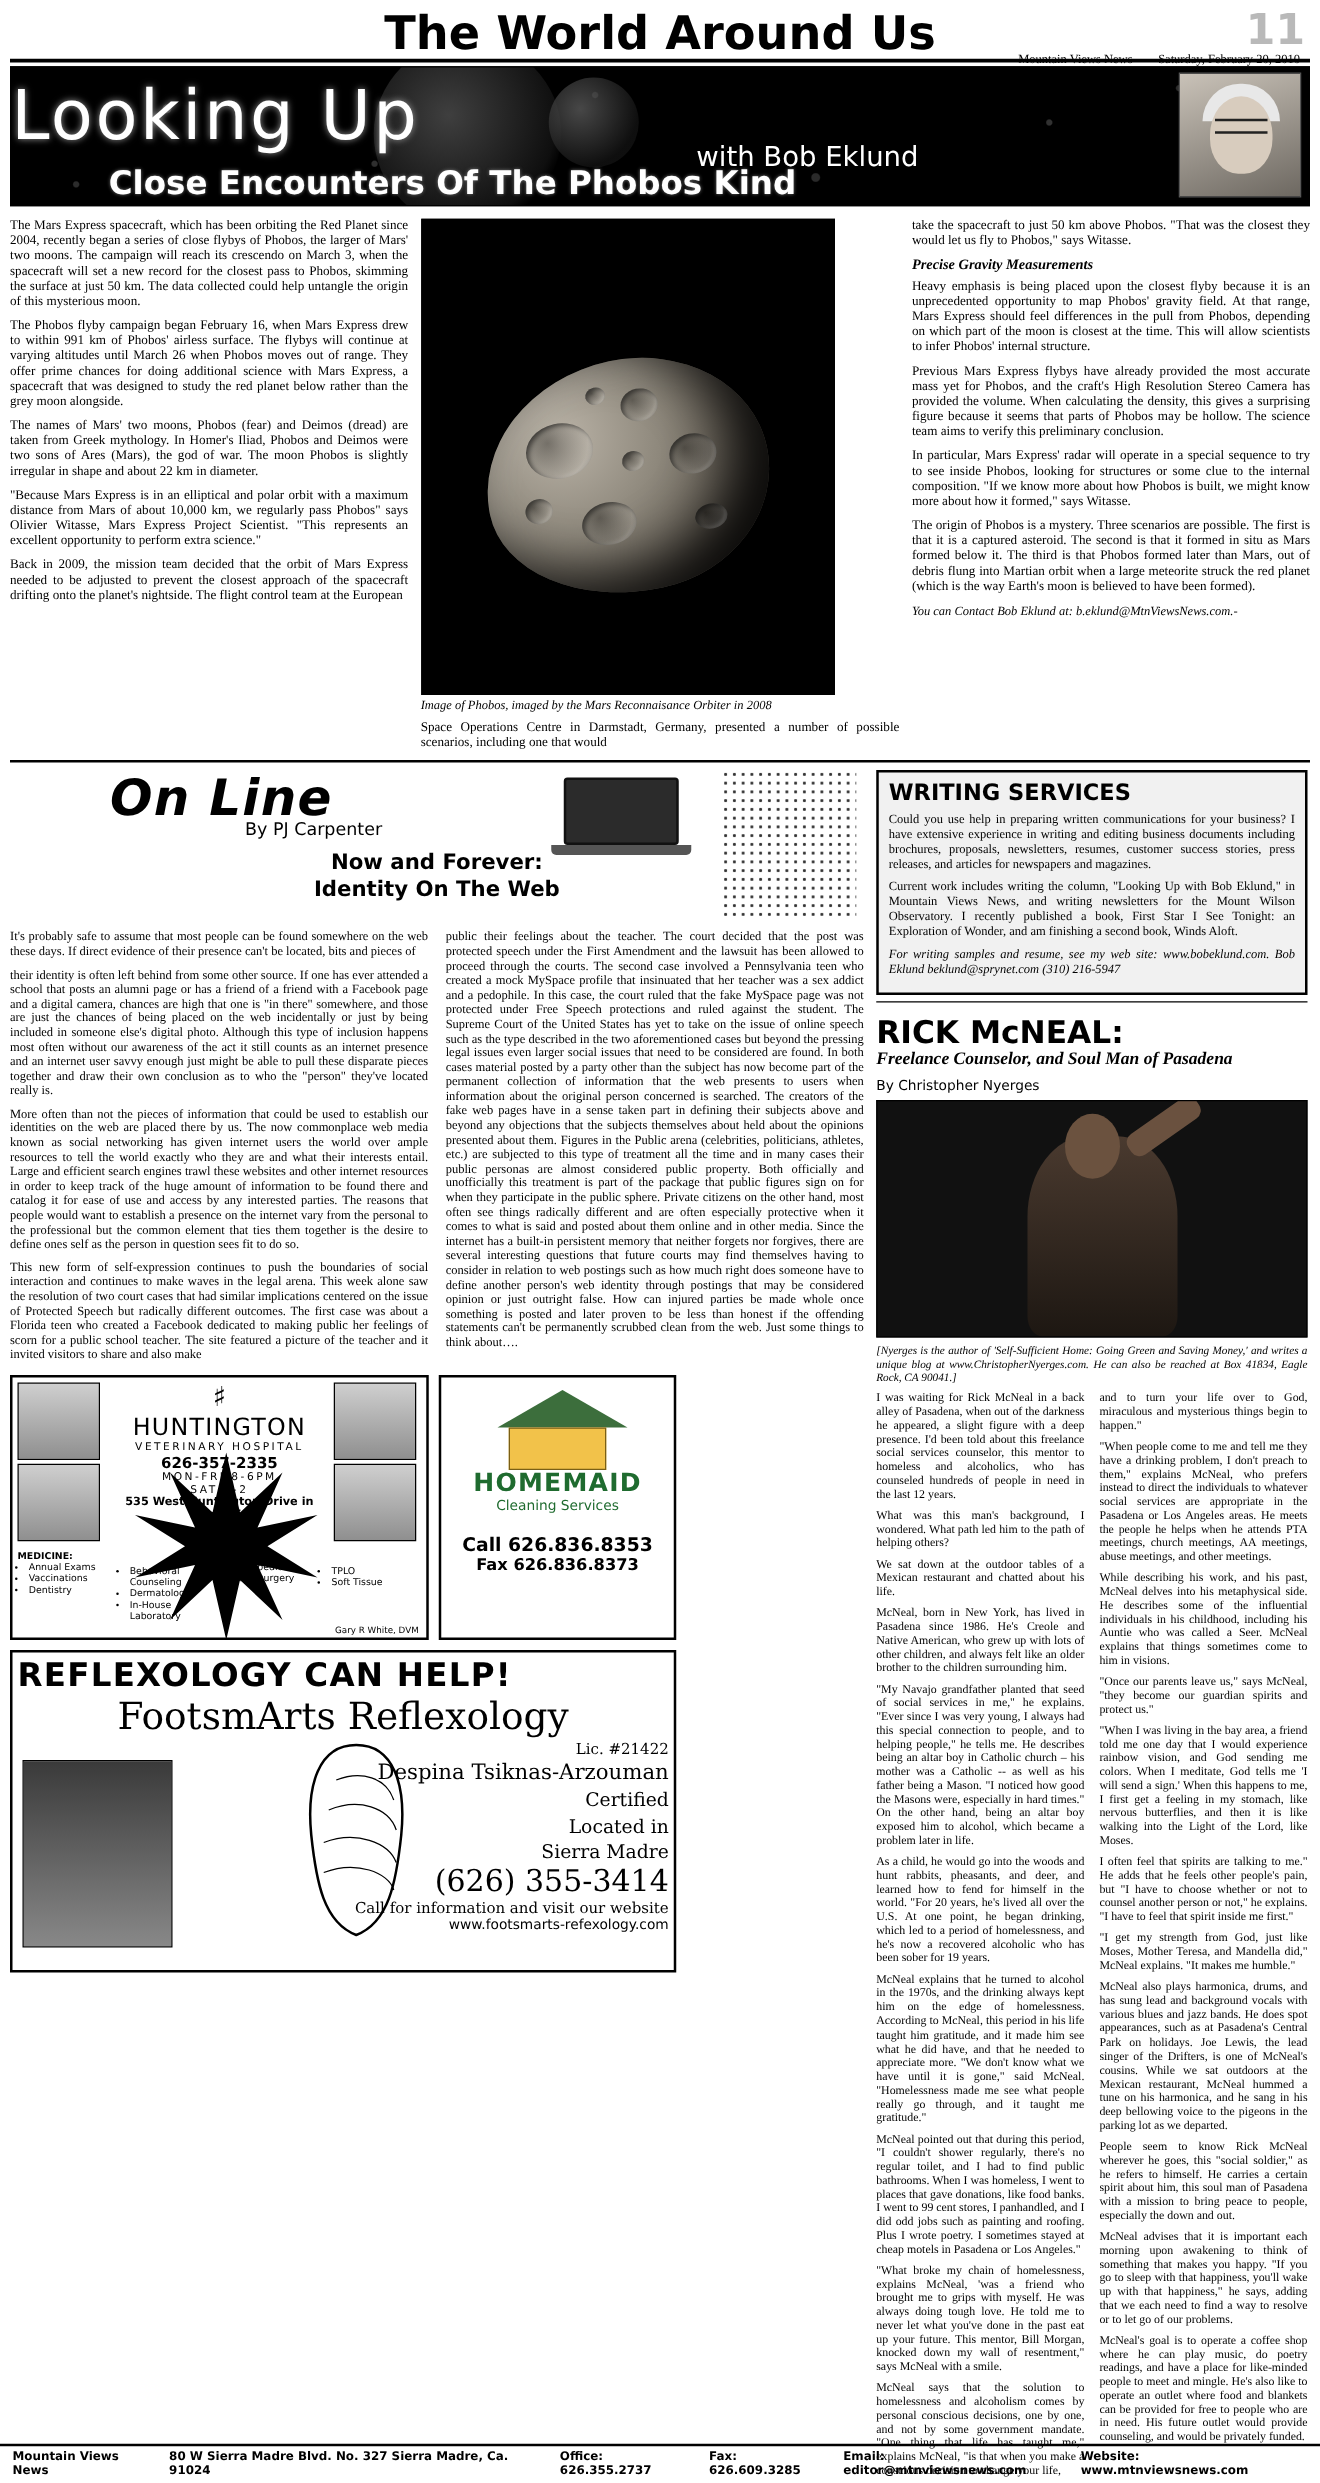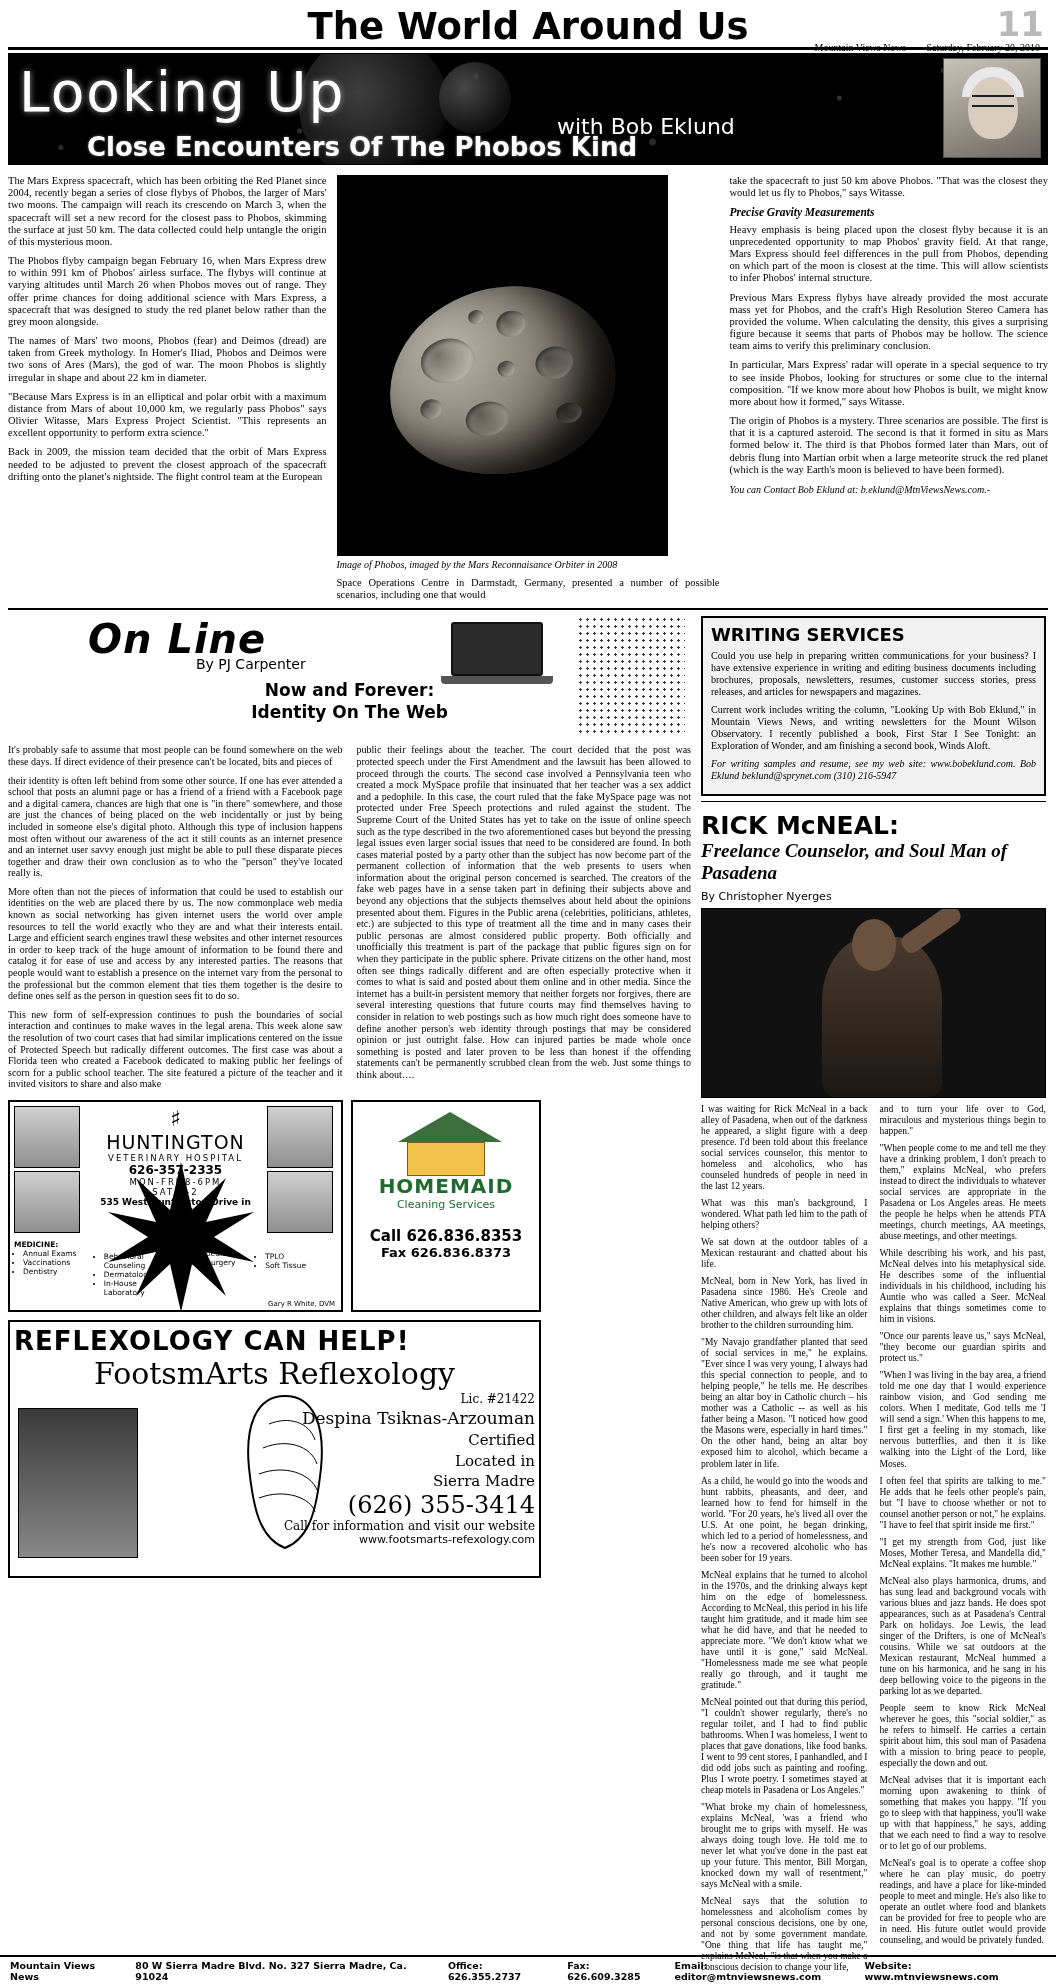--- a/index.html
+++ b/index.html
@@ -61,21 +61,21 @@
     background:radial-gradient(circle at 40% 40%, #4a4a4a, #111 68%, #000 75%);
     opacity:.85;
   }
   .banner .moonglow2 {
     position:absolute; left:430px; top:8px; width:72px; height:72px;
     border-radius:50%;
     background:radial-gradient(circle at 35% 35%, #666, #151515 70%);
     opacity:.7;
   }
   .looking-up {
-    position:absolute; left:10px; top:6px;
+    position:absolute; left:0; top:6px;
     font-family:"DejaVu Sans", sans-serif;
     font-size:55px; color:#fff; font-weight:normal;
     letter-spacing:2px;
     text-shadow:0 0 6px #999;
   }
   .with-bob {
     position:absolute; left:548px; top:60px;
     font-family:"DejaVu Sans", sans-serif;
     font-size:22px; color:#fff;
   }
@@ -193,21 +193,21 @@
   .reflex-url { font-family:"DejaVu Sans", sans-serif; font-size:11px; text-align:right; }
 
   
   .ws-box { border:2px solid #000; padding:6px 8px; background:#f1f1f1; }
   .ws-title { font-family:"DejaVu Sans", sans-serif; font-weight:bold; font-size:18px; margin-bottom:5px;}
   .ws-box p { font-size:10px; line-height:1.2; margin:0 0 6px; text-align:justify;}
   .ws-box p.ital { font-style:italic; }
 
   
   .rick-title { font-family:"DejaVu Sans", sans-serif; font-weight:bold; font-size:25px; margin-top:9px;}
-  .rick-sub { font-style:italic; font-weight:bold; font-size:19px; line-height:1.15; }
+  .rick-sub { font-style:italic; font-weight:bold; font-size:14px; line-height:1.15; }
   .rick-by { font-family:"DejaVu Sans", sans-serif; font-size:11px; margin-top:6px; }
   .rick-img { width:345px; height:190px; background:#111; margin-top:5px; position:relative; overflow:hidden; border:1px solid #000;}
   .rick-img .man { position:absolute; left:120px; top:28px; width:120px; height:160px; background:linear-gradient(#4a3a2f,#1d1712); border-radius:40% 40% 10% 10%;}
   .rick-img .arm { position:absolute; left:196px; top:10px; width:66px; height:20px; background:#6a513f; transform:rotate(-35deg); border-radius:8px;}
   .rick-img .head { position:absolute; left:150px; top:10px; width:44px; height:52px; background:#6b523f; border-radius:50%;}
   .rick-note { font-size:9px; font-style:italic; line-height:1.2; margin-top:5px; text-align:justify;}
   .rick-cols { column-count:2; column-gap:12px; font-size:9.5px; line-height:1.16; text-align:justify; margin-top:6px;}
   .rick-cols p { margin:0 0 6px 0; }
 
   
@@ -409,20 +409,21 @@
       <div class="rick-title">RICK McNEAL:</div>
       <div class="rick-sub">Freelance Counselor, and Soul Man of Pasadena</div>
       <div class="rick-by">By Christopher Nyerges</div>
 
       <div class="rick-img">
         <div class="man"></div>
         <div class="head"></div>
         <div class="arm"></div>
       </div>
 
+      <div class="rick-note">[Nyerges is the author of 'Self-Sufficient Home: Going Green and Saving Money,' and writes a unique blog at www.ChristopherNyerges.com.  He can also be reached at Box 41834, Eagle Rock, CA 90041.]</div>
 
       <div class="rick-cols">
         <p>I was waiting for Rick McNeal in a back alley of Pasadena, when out of the darkness he appeared, a slight figure with a deep presence.  I'd been told about this freelance social services counselor, this mentor to homeless and alcoholics, who has counseled hundreds of people in need in the last 12 years.</p>
         <p>What was this man's background, I wondered.  What path led him to the path of helping others?</p>
         <p>We sat down at the outdoor tables of a Mexican restaurant and chatted about his life.</p>
         <p>McNeal, born in New York, has lived in Pasadena since 1986. He's Creole and Native American, who grew up with lots of other children, and always felt like an older brother to the children surrounding him.</p>
         <p>"My Navajo grandfather planted that seed of social services in me," he explains.  "Ever since I was very young, I always had this special connection to people, and to helping people," he tells me. He describes being an altar boy in Catholic church – his mother was a Catholic -- as well as his father being a Mason. "I noticed how good the Masons were, especially in hard times."  On the other hand, being an altar boy exposed him to alcohol, which became a problem later in life.</p>
         <p>As a child, he would go into the woods and hunt rabbits, pheasants, and deer, and learned how to fend for himself in the world. "For 20 years, he's lived all over the U.S. At one point, he began drinking, which led to a period of homelessness, and he's now a recovered alcoholic who has been sober for 19 years.</p>
         <p>McNeal explains that he turned to alcohol in the 1970s, and the drinking always kept him on the edge of homelessness. According to McNeal, this period in his life taught him gratitude, and it made him see what he did have, and that he needed to appreciate more. "We don't know what we have until it is gone," said McNeal. "Homelessness made me see what people really go through, and it taught me gratitude."</p>
         <p>McNeal pointed out that during this period, "I couldn't shower regularly, there's no regular toilet, and I had to find public bathrooms. When I was homeless, I went to places that gave donations, like food banks. I went to 99 cent stores, I panhandled, and I did odd jobs such as painting and roofing. Plus I wrote poetry. I sometimes stayed at cheap motels in Pasadena or Los Angeles."</p>

